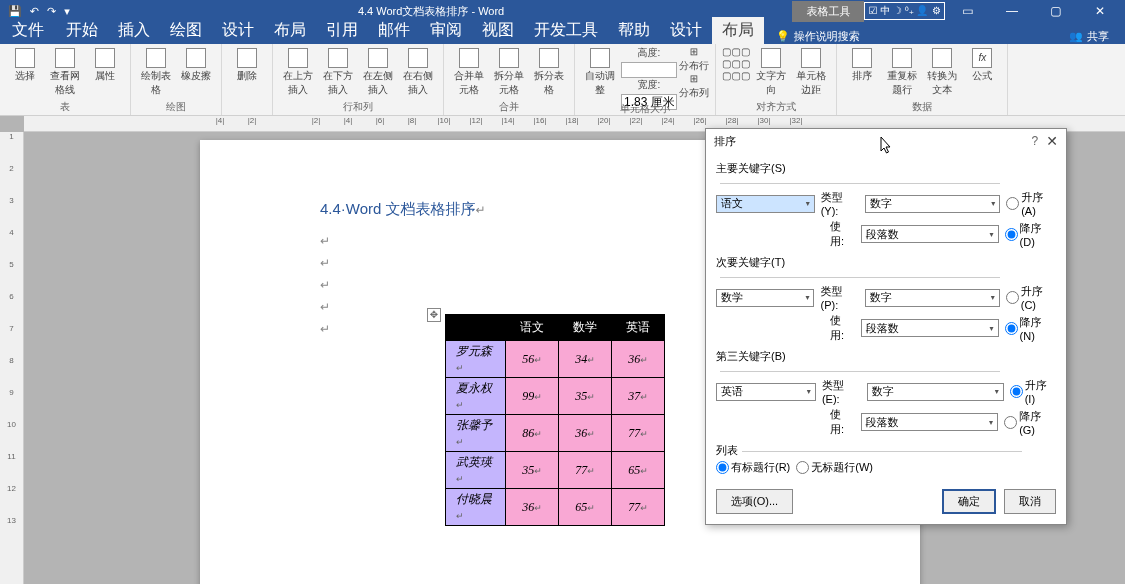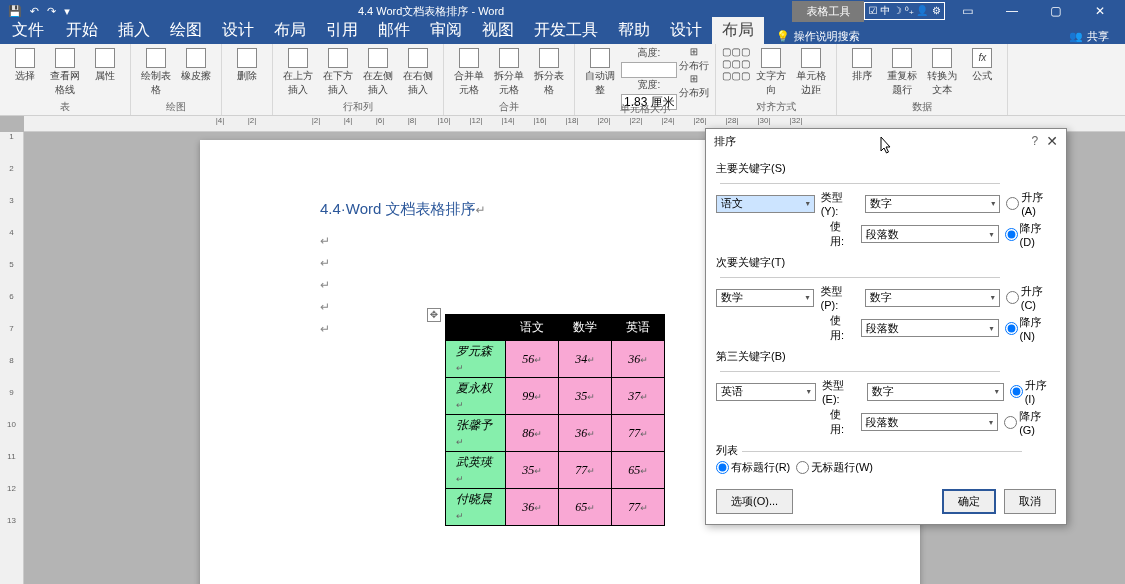--- a/index.html
+++ b/index.html
@@ -44,21 +44,21 @@
 .para-mark { color: #888; font-size: 12px; }
 .marks { position: absolute; left: 120px; top: 90px; line-height: 22px; }
 
 
 .tbl-wrap { position: absolute; left: 245px; top: 174px; }
 .tbl-handle { position:absolute; left:-18px; top:-6px; width:14px; height:14px; border:1px solid #888; background:#fff; font-size:10px; text-align:center; line-height:12px; color:#666; }
 table.data { border-collapse: collapse; }
 table.data th { background: #000; color: #fff; font-size: 12px; padding: 4px 14px; border: 1px solid #000; font-weight: normal; }
 table.data th.first { background:#000; width: 60px; }
 table.data td { background: #f9a8d4; border: 1px solid #000; font-size: 12px; padding: 2px 10px; text-align: center; font-style: italic; font-family: KaiTi, serif; }
-table.data td.name { background: #86efac; font-style: italic; font-family: KaiTi, serif; text-align: left; }
+table.data td.name { background: #c4b5fd; font-style: italic; font-family: KaiTi, serif; text-align: left; }
 table.data td .cm { font-size:9px; color:#666; font-style:normal; }
 
 
 .dialog { position: absolute; right: 58px; top: 128px; width: 362px; background: #fff; border: 1px solid #888; box-shadow: 2px 2px 8px rgba(0,0,0,0.3); font-size: 11px; z-index: 50; }
 .dlg-title { display: flex; align-items: center; padding: 4px 8px; }
 .dlg-title .txt { flex: 1; font-size: 11px; }
 .dlg-title .help { margin-right: 8px; font-size: 12px; color: #666; }
 .dlg-title .close { font-size: 14px; color: #444; }
 .dlg-body { padding: 4px 10px 8px; }
 .section-label { font-size: 11px; margin: 4px 0 2px; }

